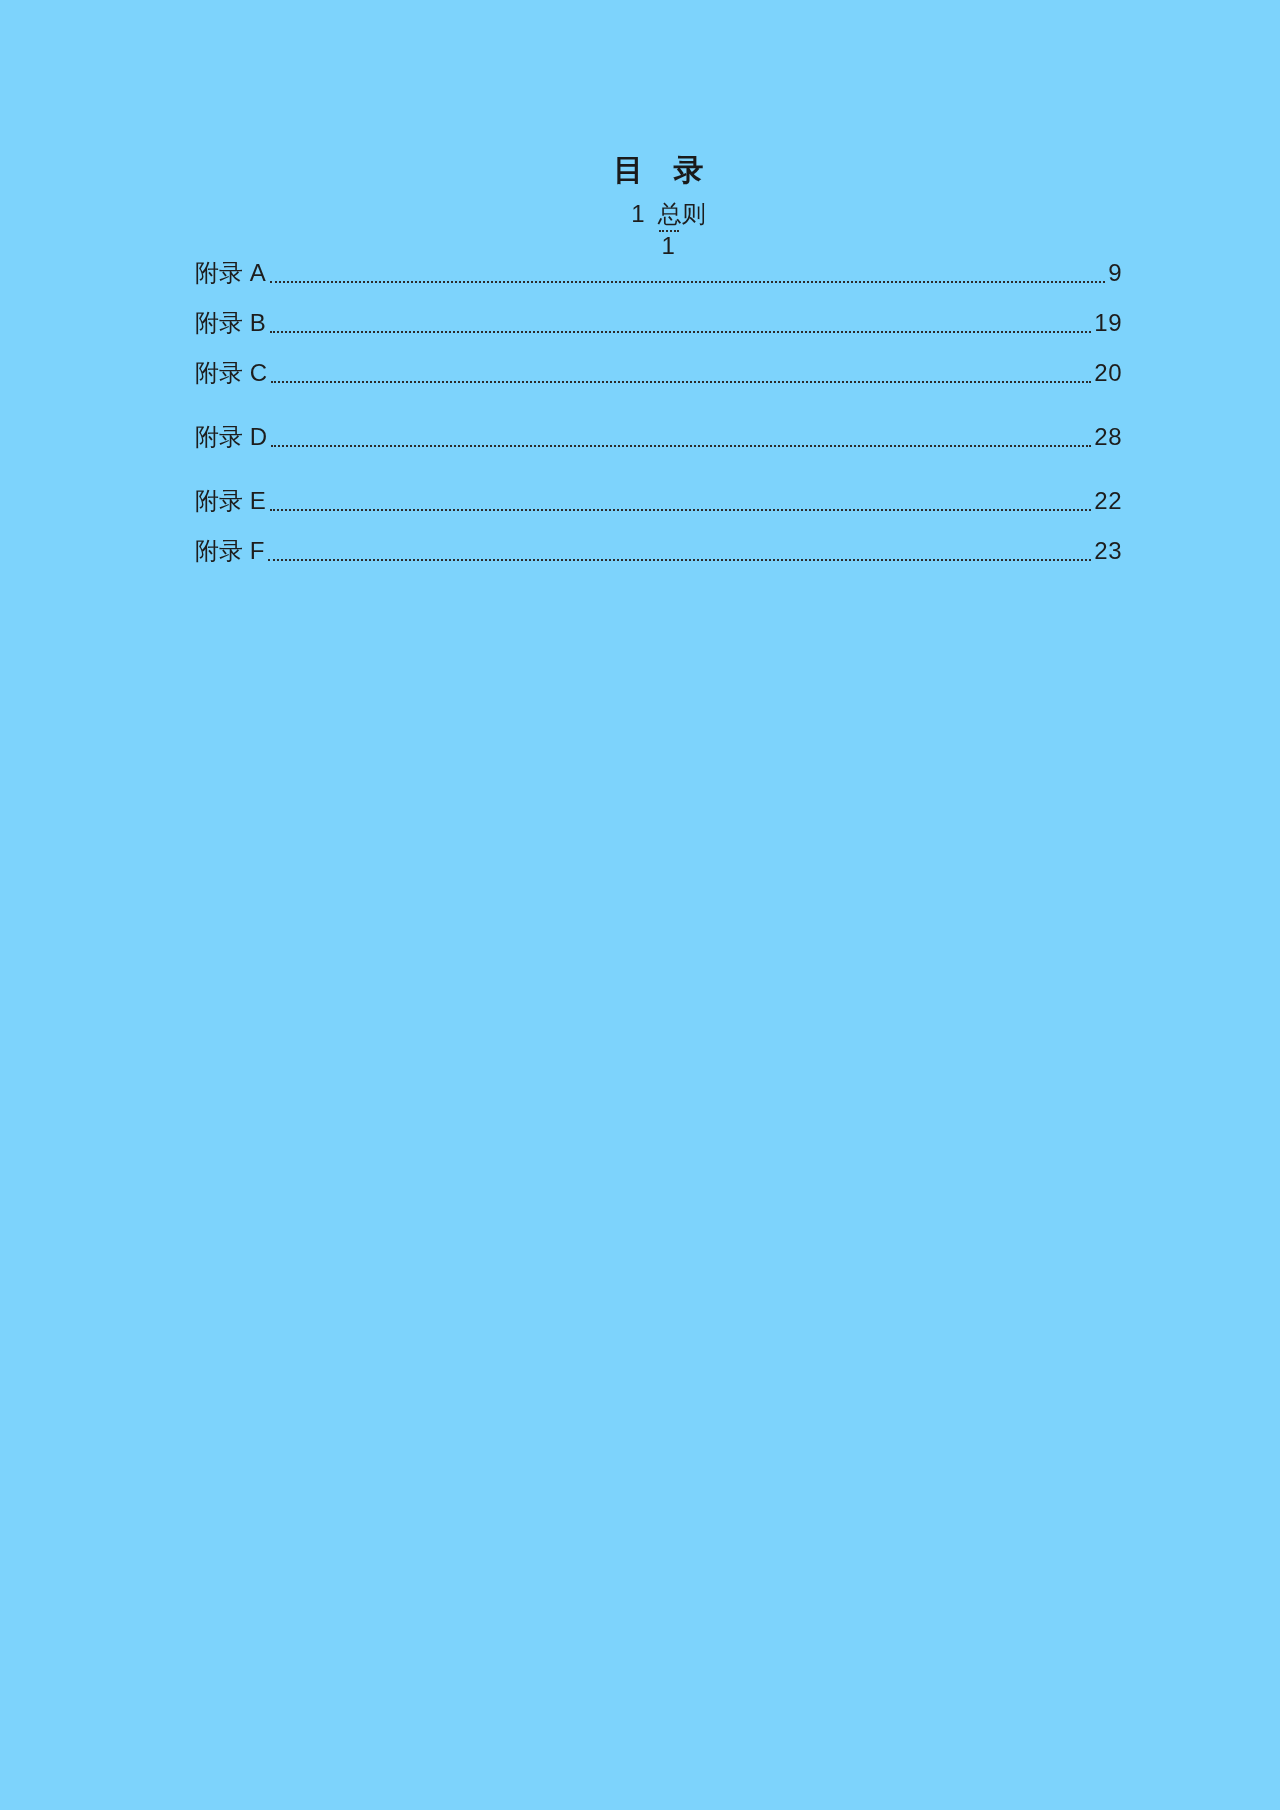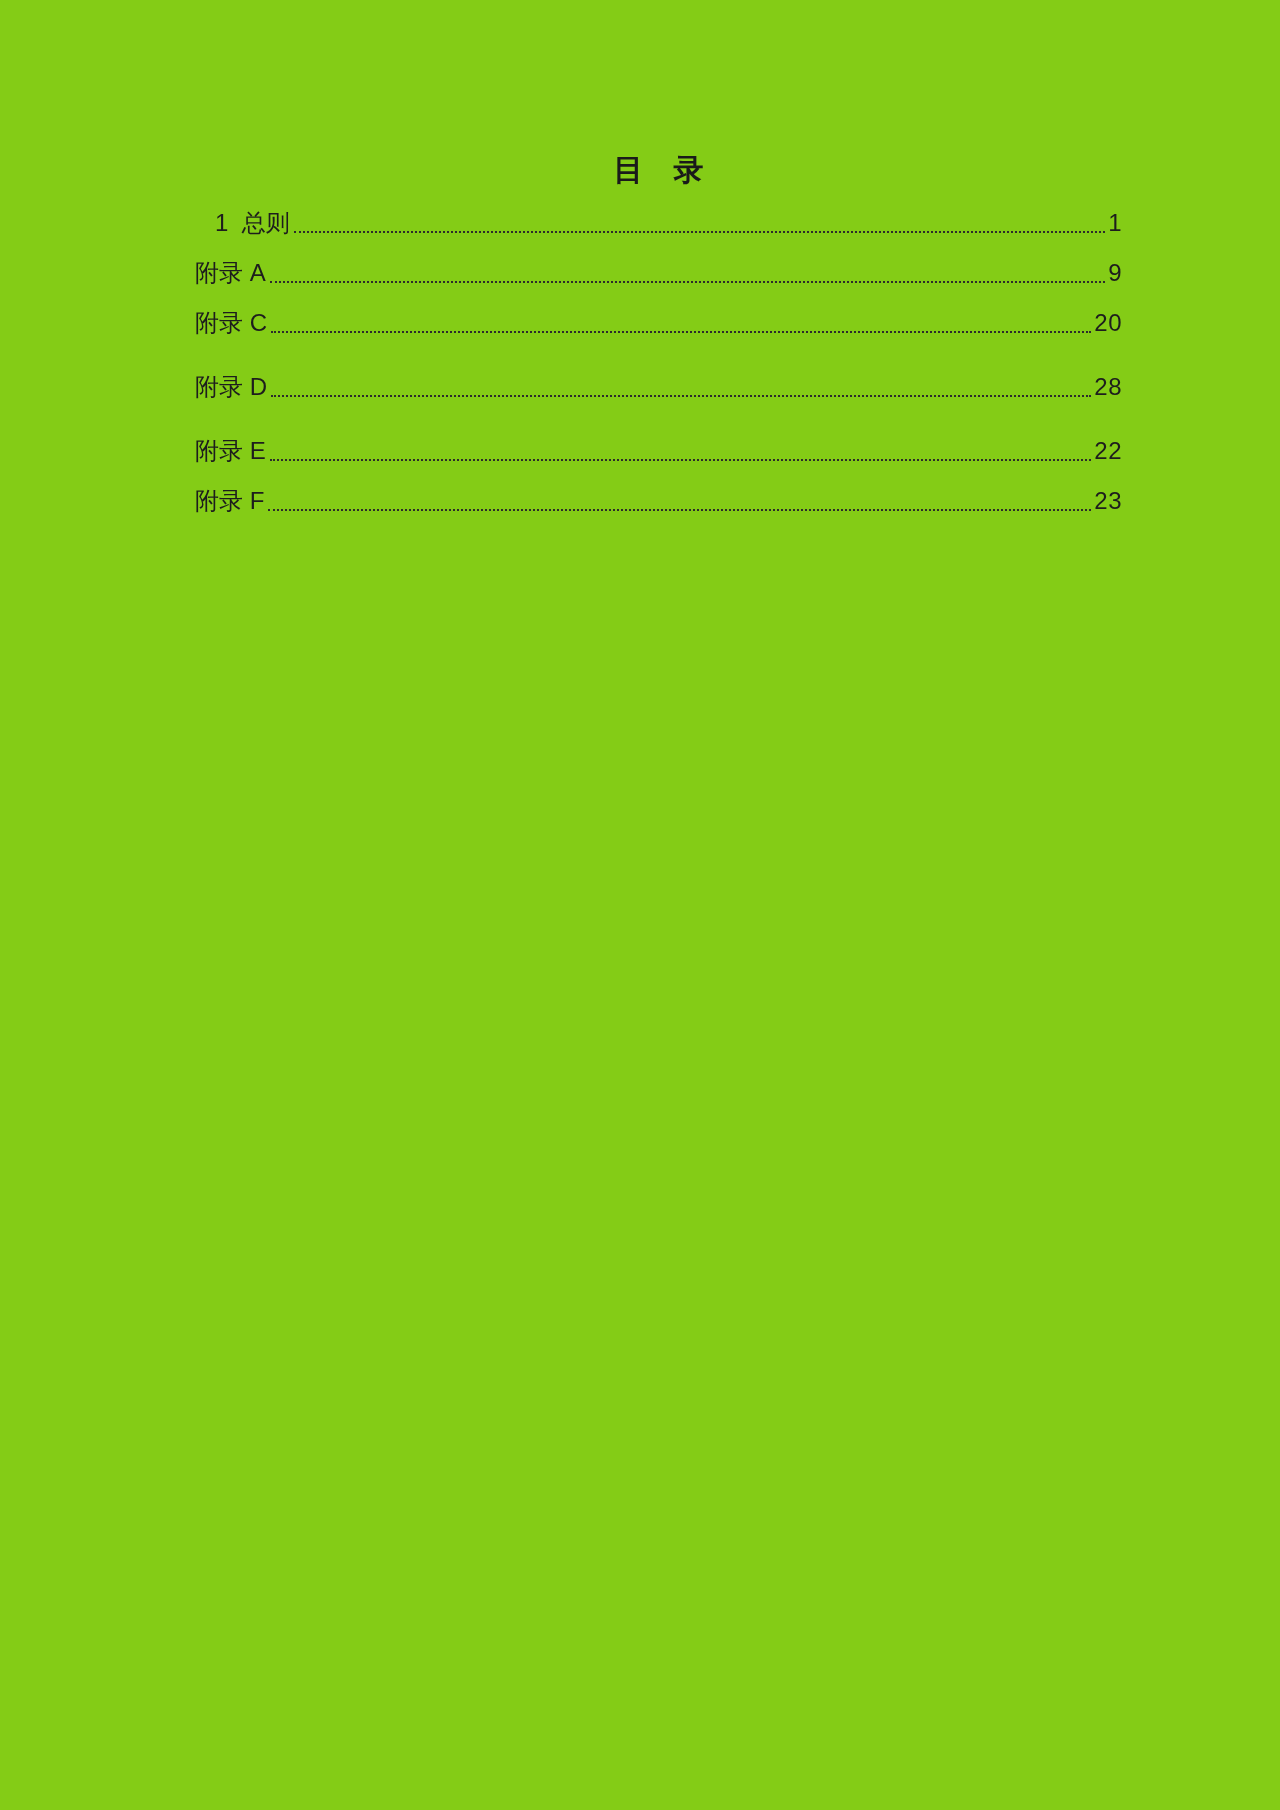--- a/index.html
+++ b/index.html
@@ -5,21 +5,21 @@
 <style>
   html, body {
     margin: 0;
     padding: 0;
     background: #ffffff;
   }
   .page {
     position: relative;
     width: 1280px;
     height: 1810px;
-    background: #84cc16;
+    background: #7dd3fc;
     color: #1d1d1d;
     font-family: "Liberation Sans", "DejaVu Sans", sans-serif;
     overflow: hidden;
   }
   .content {
     padding-left: 195px;
     padding-right: 158px;
   }
   .doc-title {
     margin: 0;
@@ -40,20 +40,21 @@
     height: 50px;
     font-size: 24px;
     color: #1d1d1d;
   }
   .toc-row.gap-before {
     margin-top: 14px;
     justify-content: center;
   }
   .toc-row.indent {
     padding-left: 20px;
+    flex-direction: column;
   }
   .label {
     white-space: pre;
     flex: 0 0 auto;
   }
   .leader {
     flex: 1 1 auto;
     height: 17px;
     border-bottom: 2px dotted #2b2b2b;
     margin: 0 3px 0 4px;
@@ -81,20 +82,25 @@
         <span class="pagenum">1</span>
       </div>
 
 
       <div class="toc-row">
         <span class="label">附录 A</span>
         <span class="leader"></span>
         <span class="pagenum">9</span>
       </div>
 
+      <div class="toc-row">
+        <span class="label">附录 B</span>
+        <span class="leader"></span>
+        <span class="pagenum">19</span>
+      </div>
 
       <div class="toc-row">
         <span class="label">附录 C</span>
         <span class="leader"></span>
         <span class="pagenum">20</span>
       </div>
 
       <div class="toc-row gap-before">
         <span class="label">附录 D</span>
         <span class="leader"></span>

